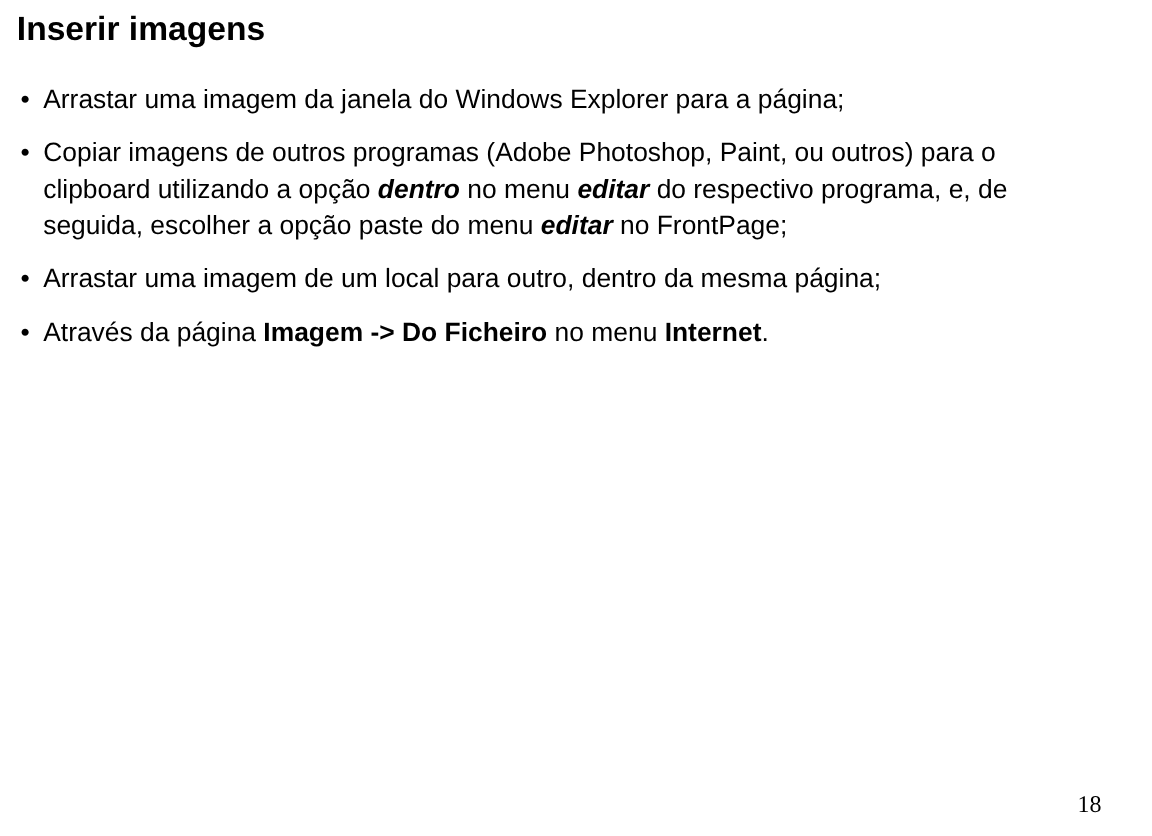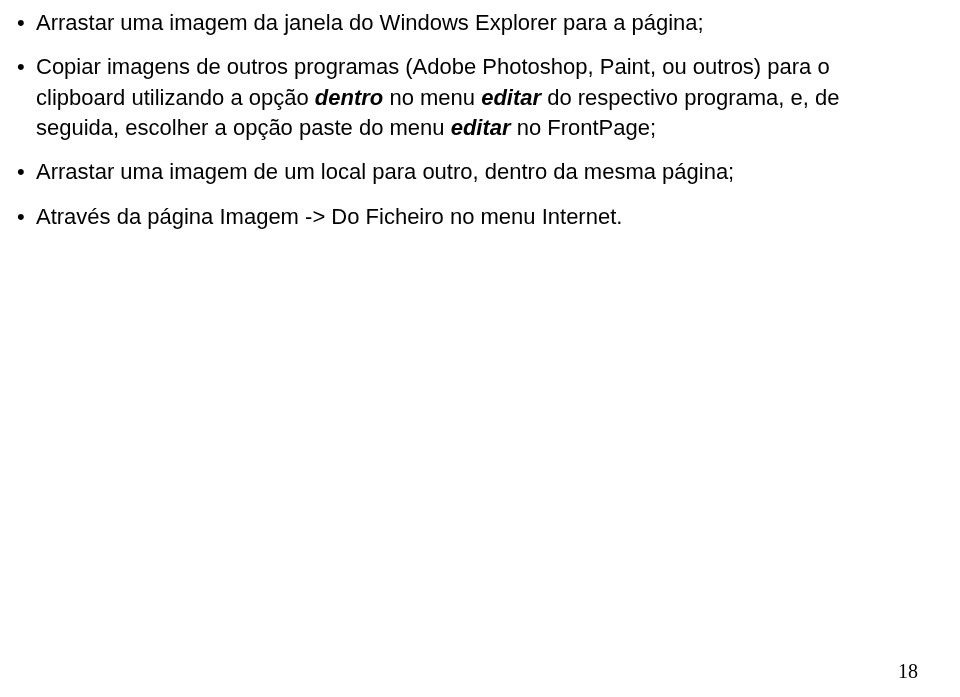--- a/index.html
+++ b/index.html
@@ -41,36 +41,37 @@
     padding-left: 22px;
     position: relative;
   }
   ul.bullets > li::before {
     content: "•";
     position: absolute;
     left: 3px;
     top: 0;
     font-size: 22px;
   }
-  .b { font-weight: normal; }
+  .b { font-weight: bold; }
   .i { }
   .bi { font-weight: bold; font-style: italic; }
   .page-number {
     position: absolute;
     right: 42px;
     bottom: 14px;
     font-size: 20px;
     font-family: "Times New Roman", Times, serif;
   }
 </style>
 </head>
 <body>
 
 <div class="page">
 
+  <h1 class="title">Inserir imagens</h1>
 
 
   <ul class="bullets">
 
     <li>
       <span>Arrastar uma imagem da janela do Windows Explorer para a página;</span>
     </li>
 
 
     <li>

